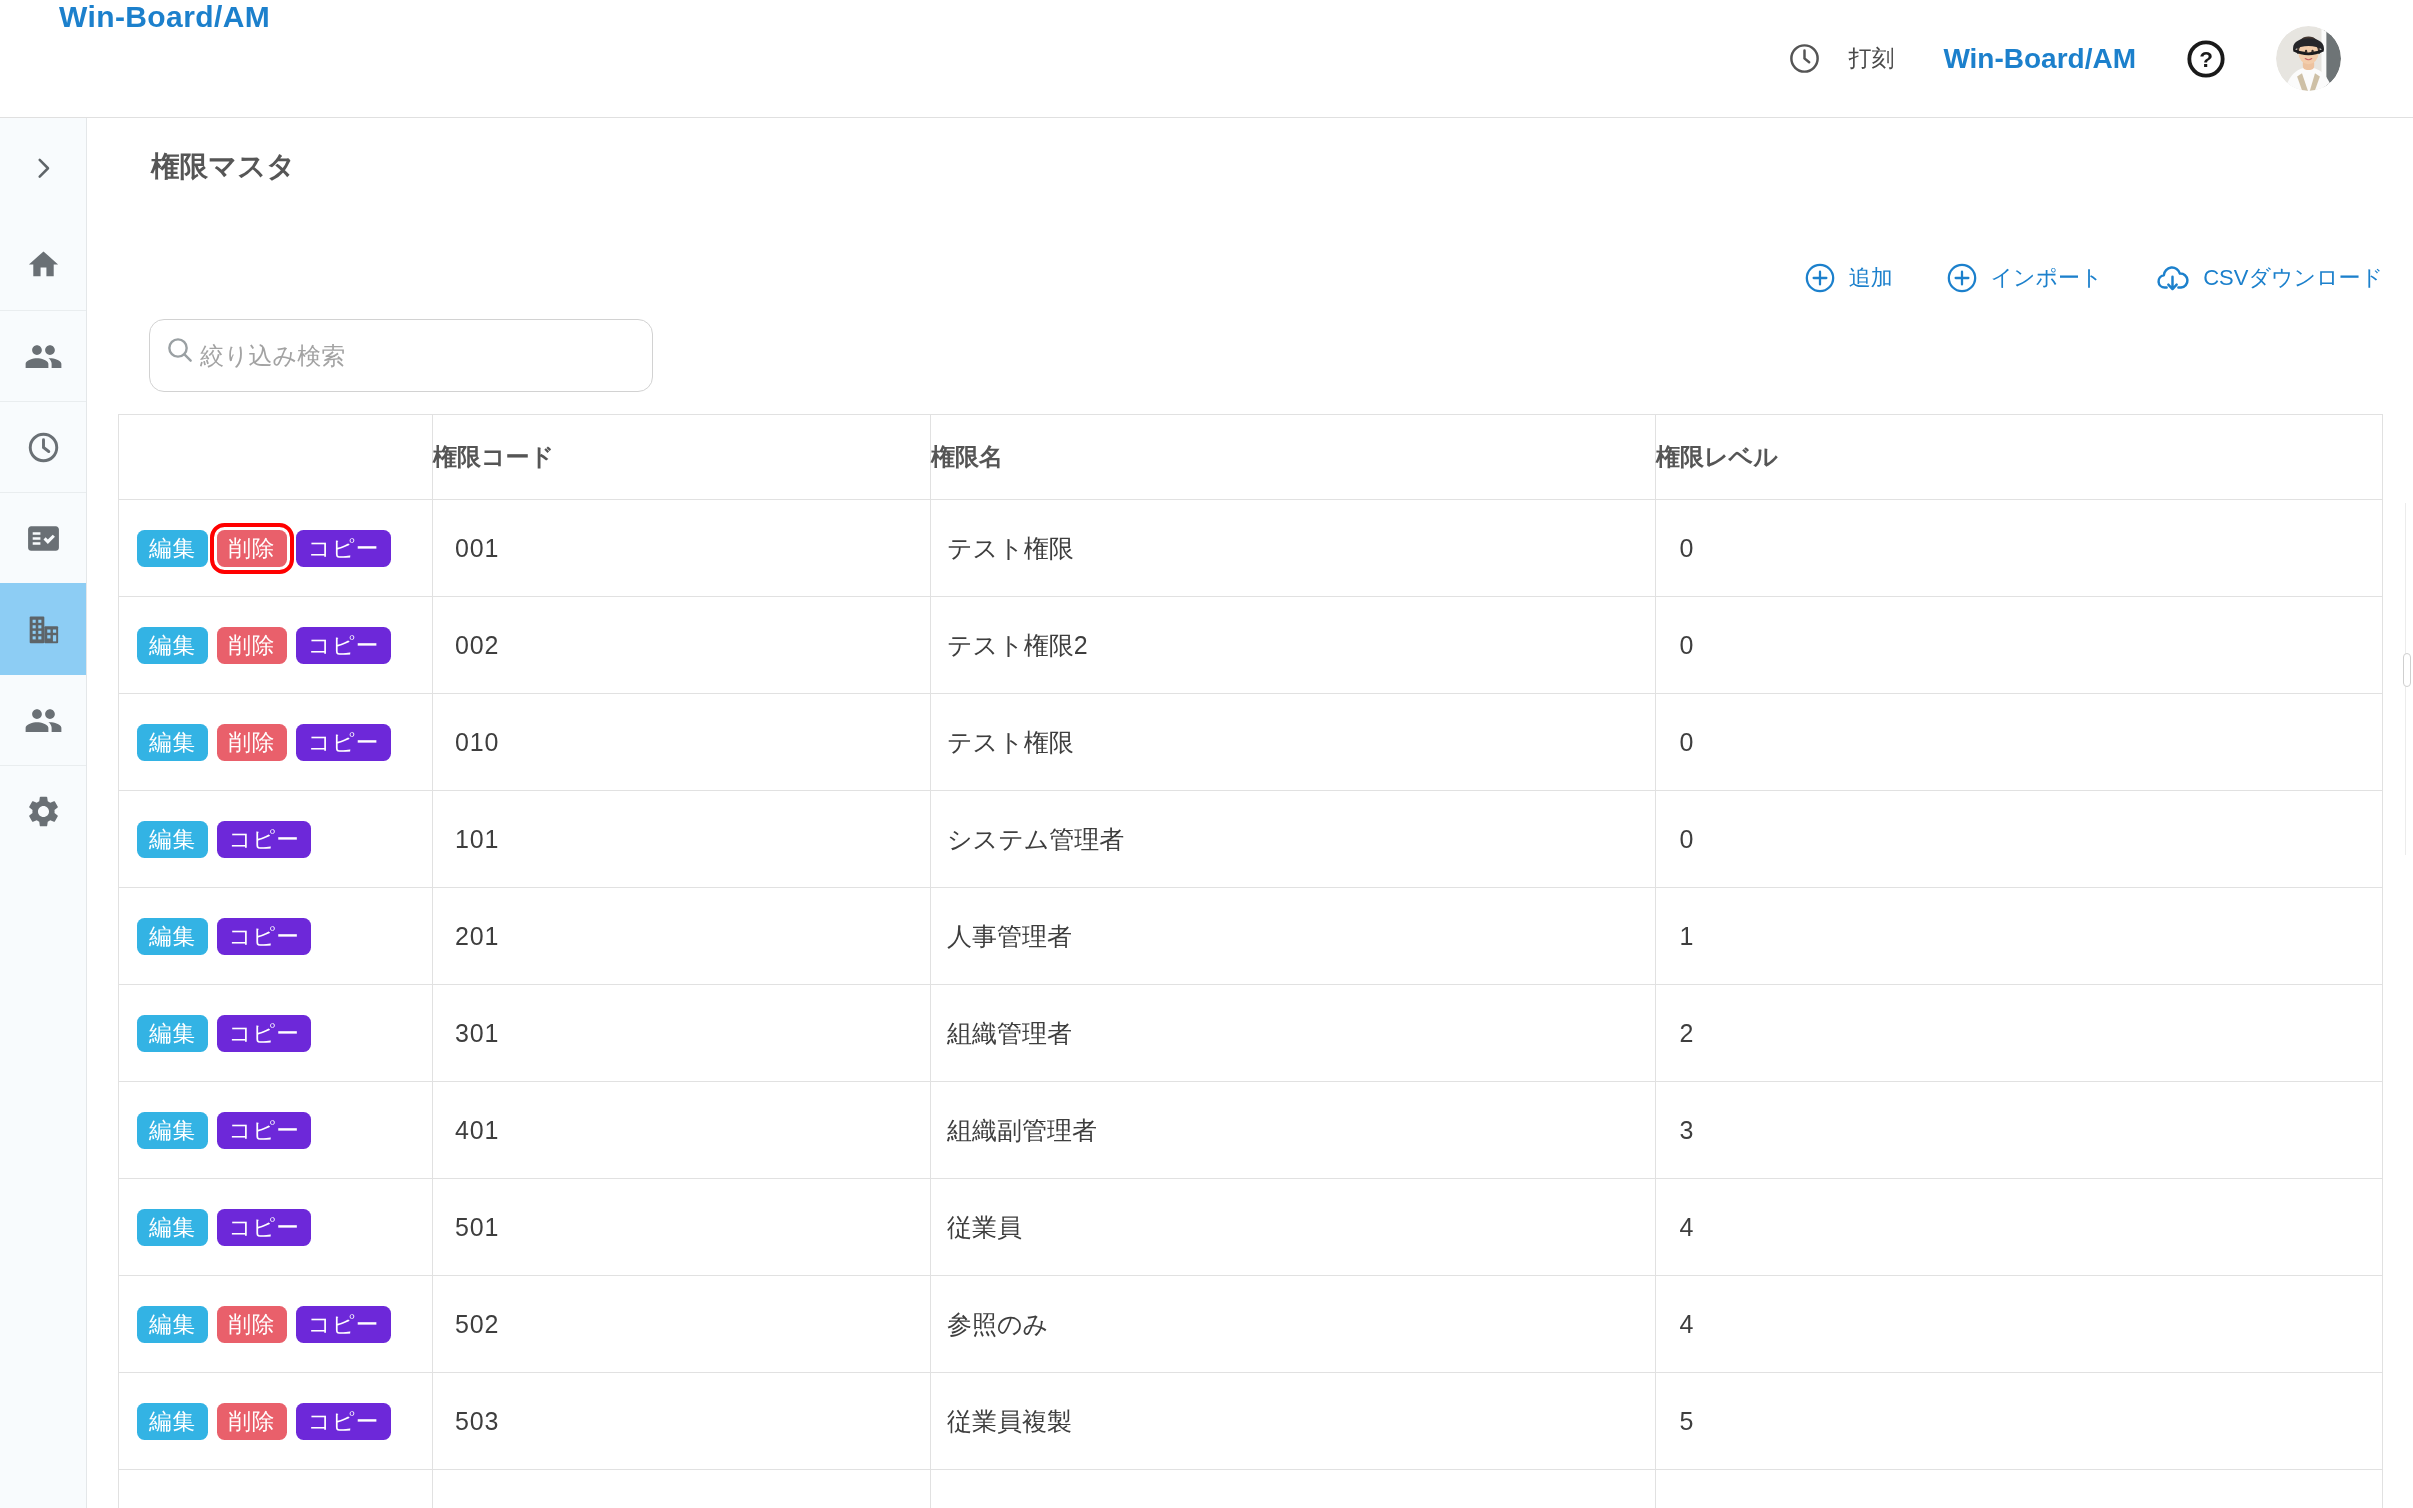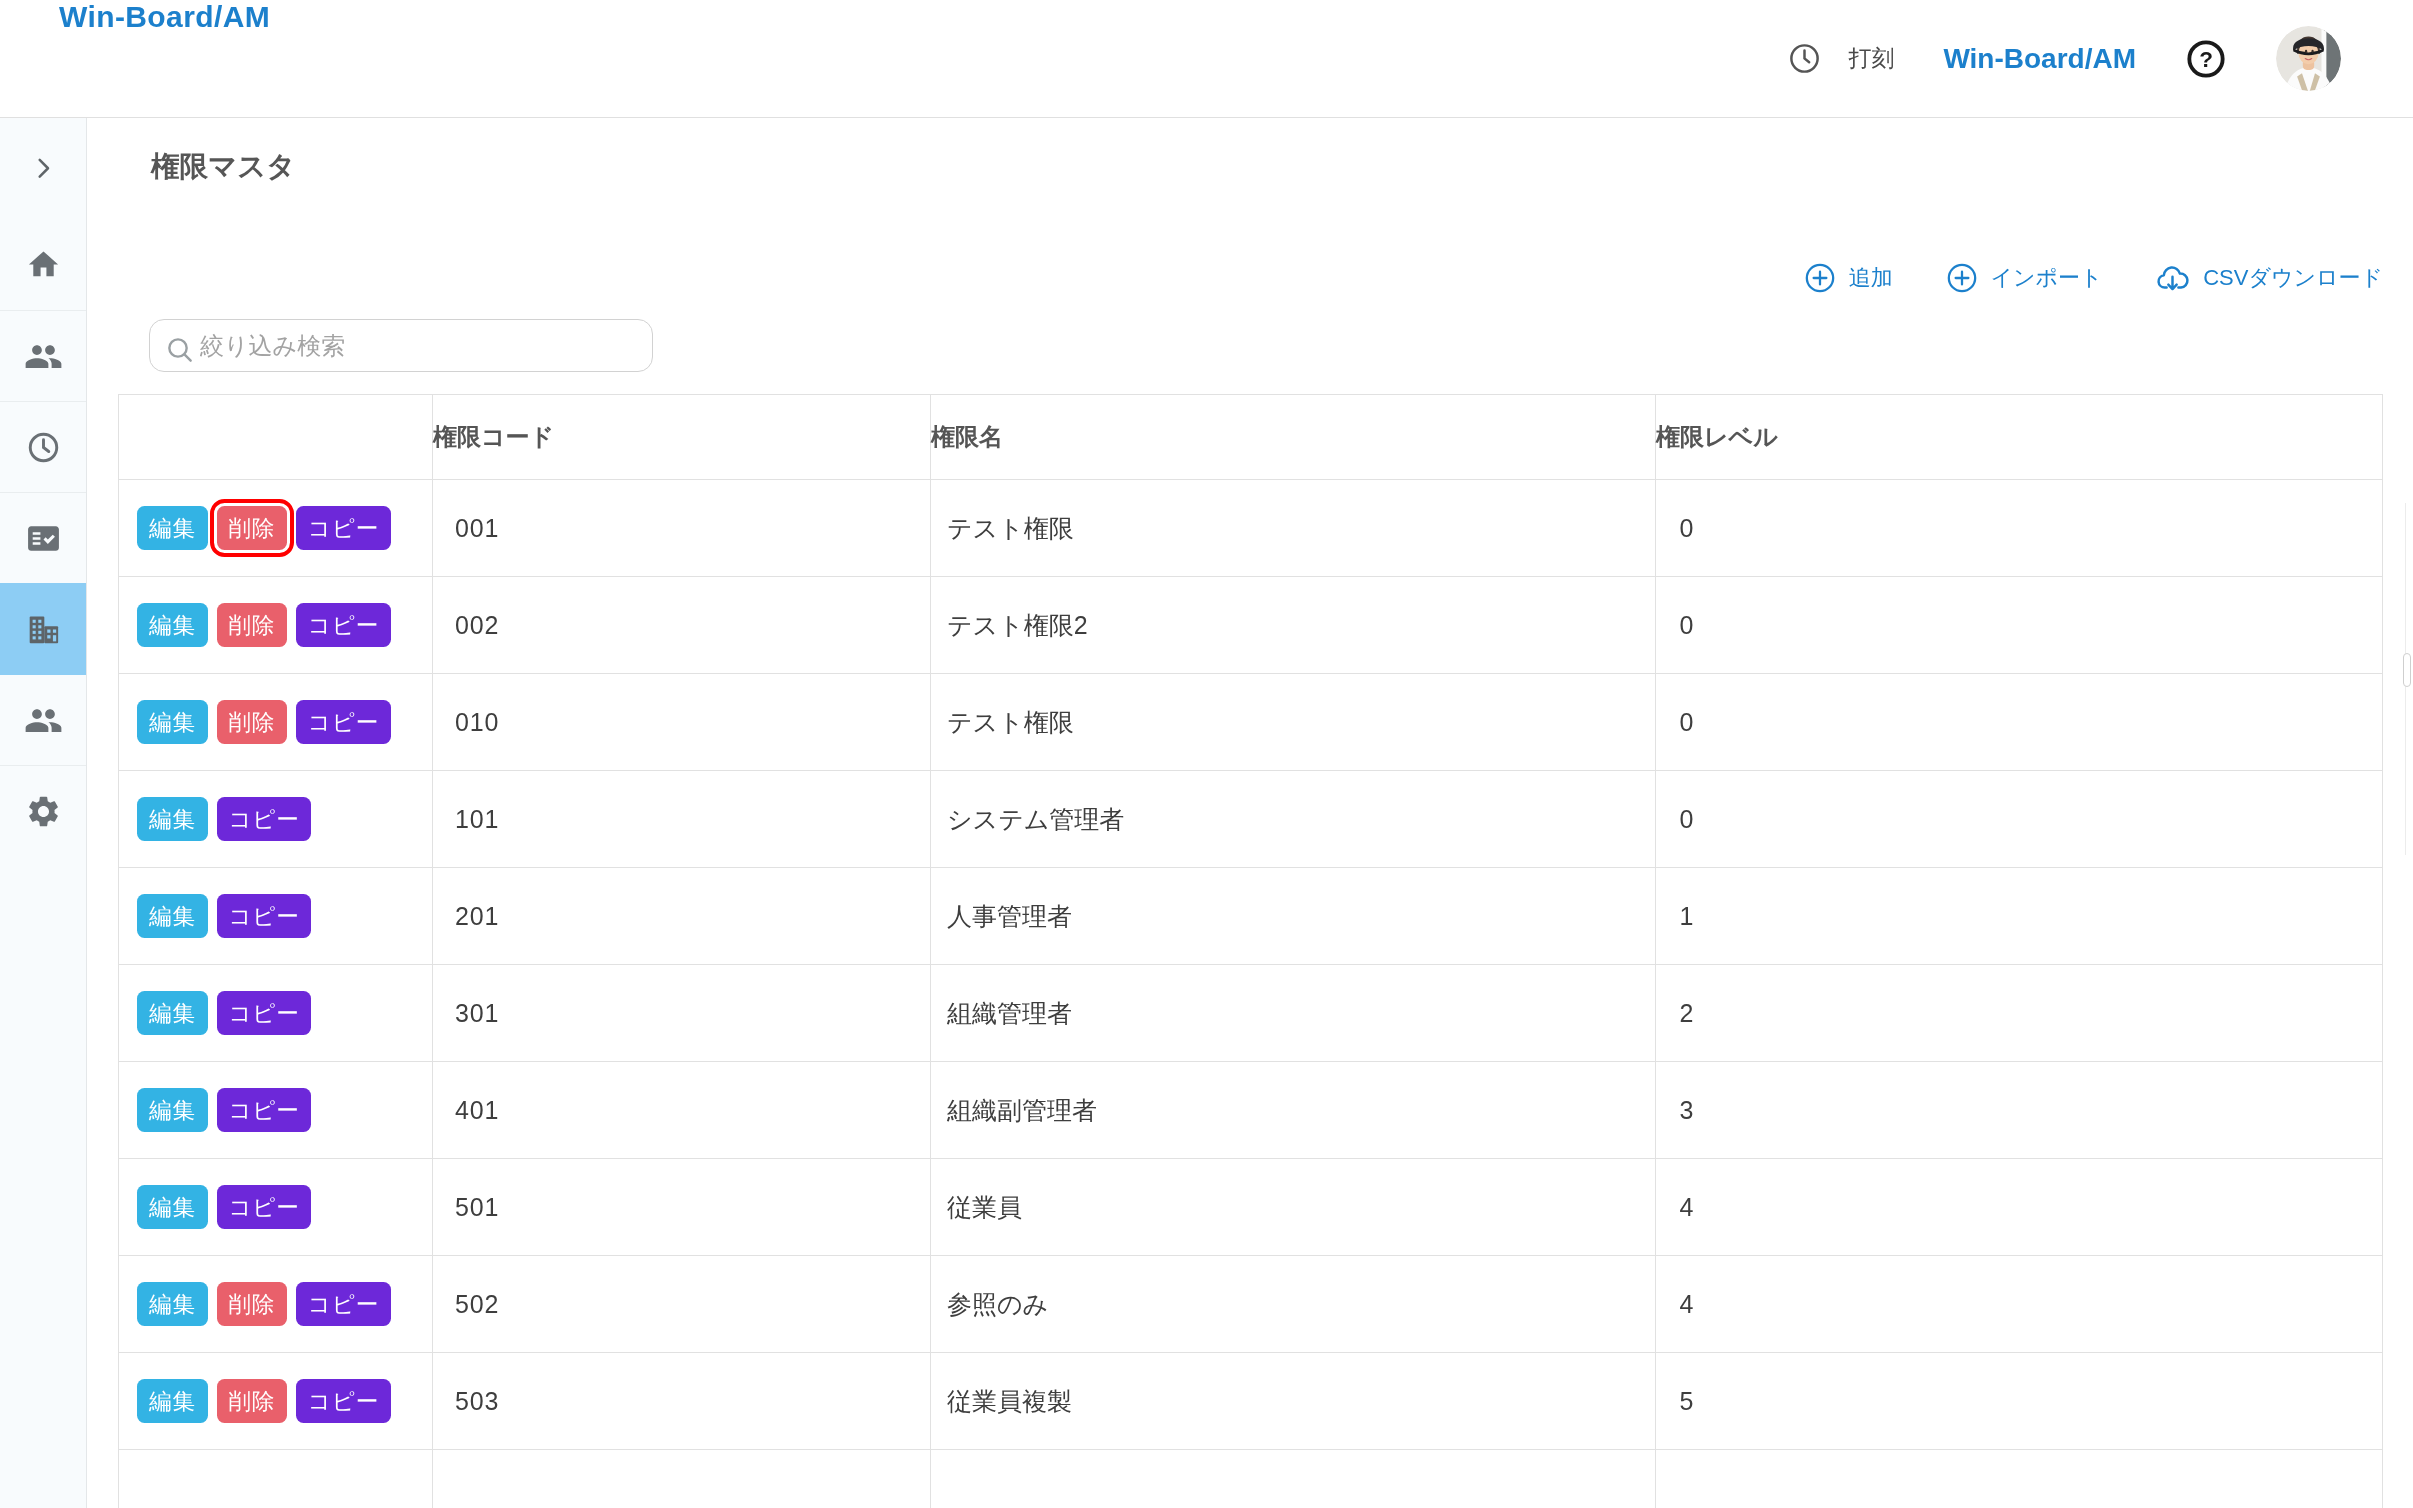--- a/index.html
+++ b/index.html
@@ -25,39 +25,39 @@
   .side-item.active { background:#8dcdf4; border-top-color:#8dcdf4; }
   .side-item.active + .side-item { border-top-color:#8dcdf4; }
 
   .content { flex:1; padding:0 32px 0 31px; }
   .page-title { font-size:28.5px; font-weight:bold; color:#565656; margin:31px 0 0 33px; line-height:34px; }
 
   .actions-row { display:flex; justify-content:flex-end; align-items:center; gap:52px; margin-top:71px; height:47px; }
   .action-link { display:flex; align-items:center; gap:11.7px; color:#1c80cc; font-size:22px; cursor:pointer; }
 
   .search-row { margin:18.4px 0 0 31px; }
-  .search-box { position:relative; width:504px; height:53px; }
+  .search-box { position:relative; width:504px; height:73px; }
   .search-box input { width:100%; height:100%; border:1.7px solid #d2d2d2; border-radius:15px;
     padding:0 17px 0 50px; font-size:24px; color:#444; outline:none;
     font-family:"Liberation Sans","DejaVu Sans",sans-serif; }
   .search-box input::placeholder { color:#a3a3a3; }
   .search-icon-wrap { position:absolute; left:15px; top:14.2px; pointer-events:none; }
 
   
   table { border-collapse:collapse; table-layout:fixed; width:2263px; margin-top:22px; background:#fff; }
   th, td { border:0.8px solid #e1e1e1; }
   th { height:85px; font-size:24px; font-weight:bold; color:#555; text-align:left; }
   td { height:97px; font-size:25px; color:#3e3e3e; vertical-align:middle; }
   td.cell-actions { padding-left:18.4px; }
   td.cell-code { padding-left:22px; letter-spacing:0.8px; }
   td.cell-name { padding-left:16px; }
   td.cell-level { padding-left:23.5px; }
   tr.partial-row td { height:97px; }
 
-  .btn { display:inline-flex; align-items:center; justify-content:center; height:44px;
+  .btn { display:inline-flex; align-items:center; justify-content:center; height:37px;
     border:none; border-radius:7.5px; color:#fff; font-size:22.6px; padding:0 11.7px;
     margin-right:9.2px; cursor:pointer; letter-spacing:0.8px;
     font-family:Liberation Sans, sans-serif; }
   .btn-edit   { background:#33b3e4; }
   .btn-delete { background:#e9606b; }
   .btn-copy   { background:#6d28d9; padding:0 11.7px; min-width:86px; }
   .btn.highlighted { outline:4.2px solid #ff0000; outline-offset:3.4px; }
 
   
   .scroll-track { position:fixed; right:7.5px; top:503px; width:0.8px; height:352px; background:#ececec; }

